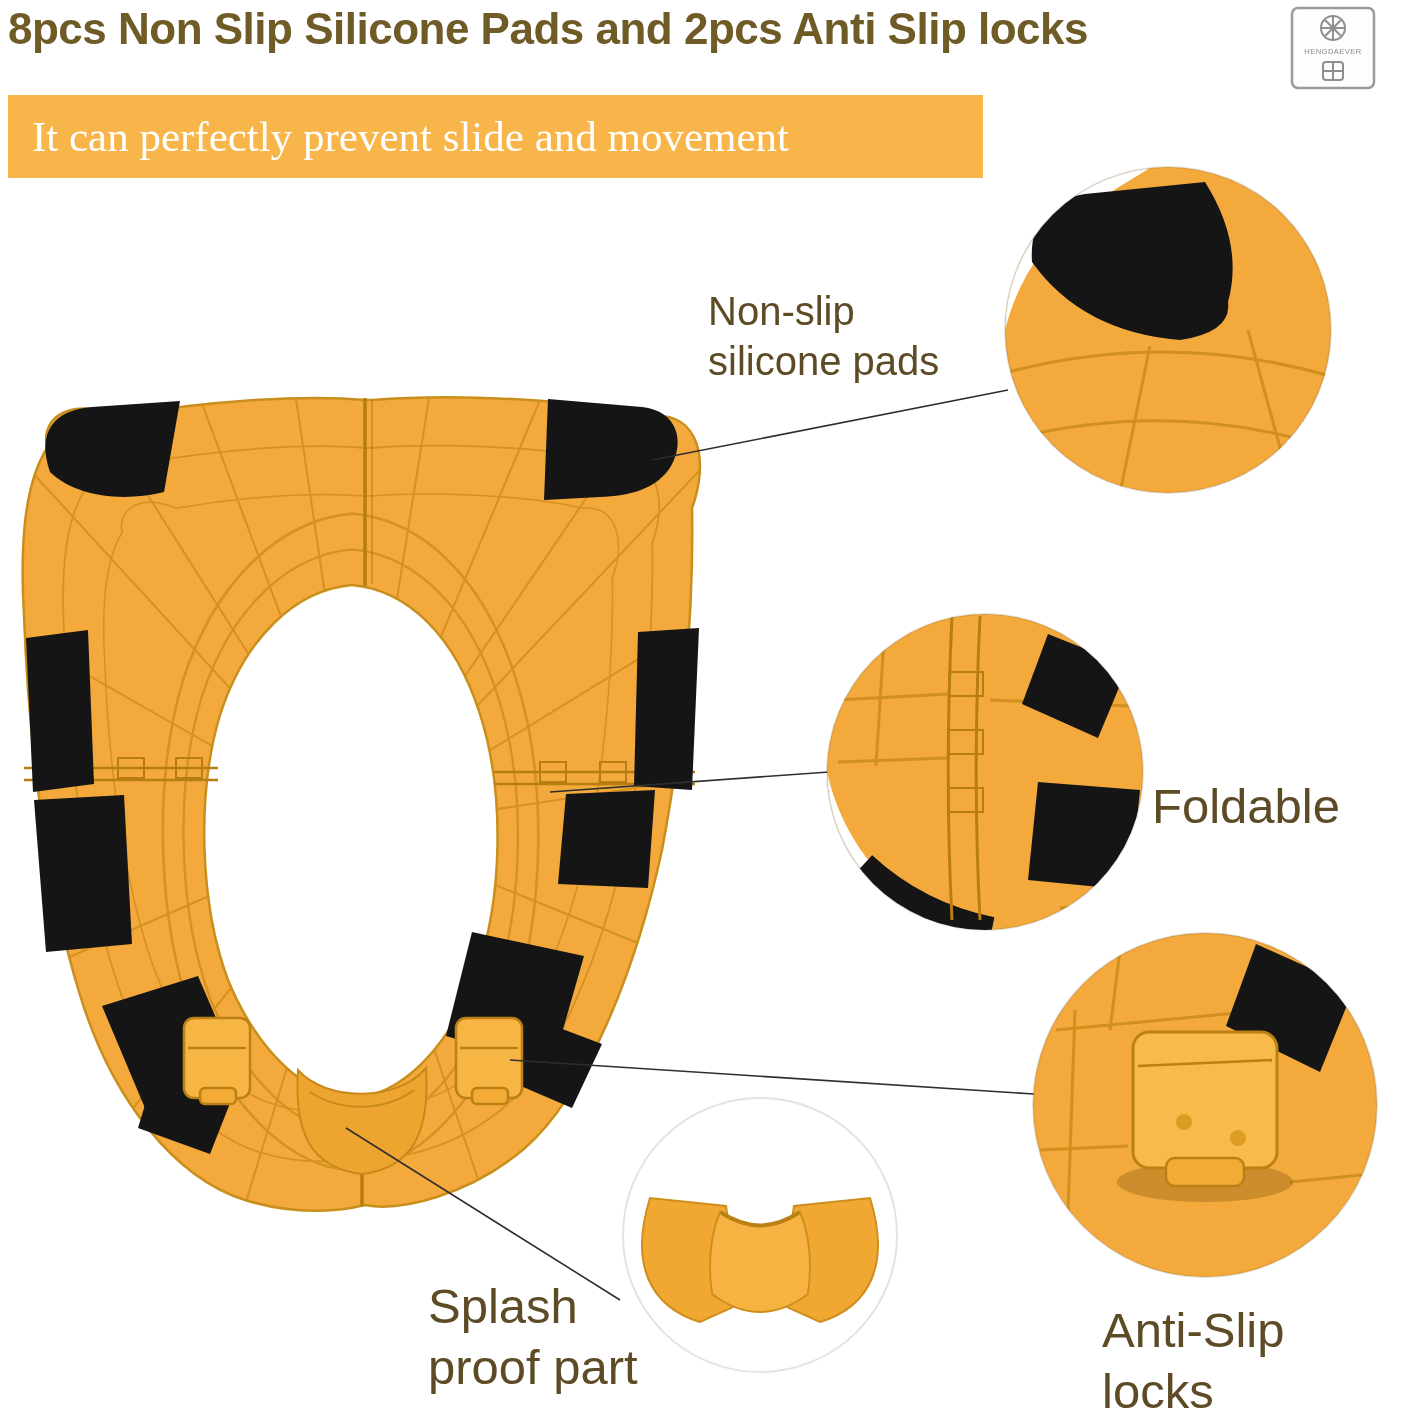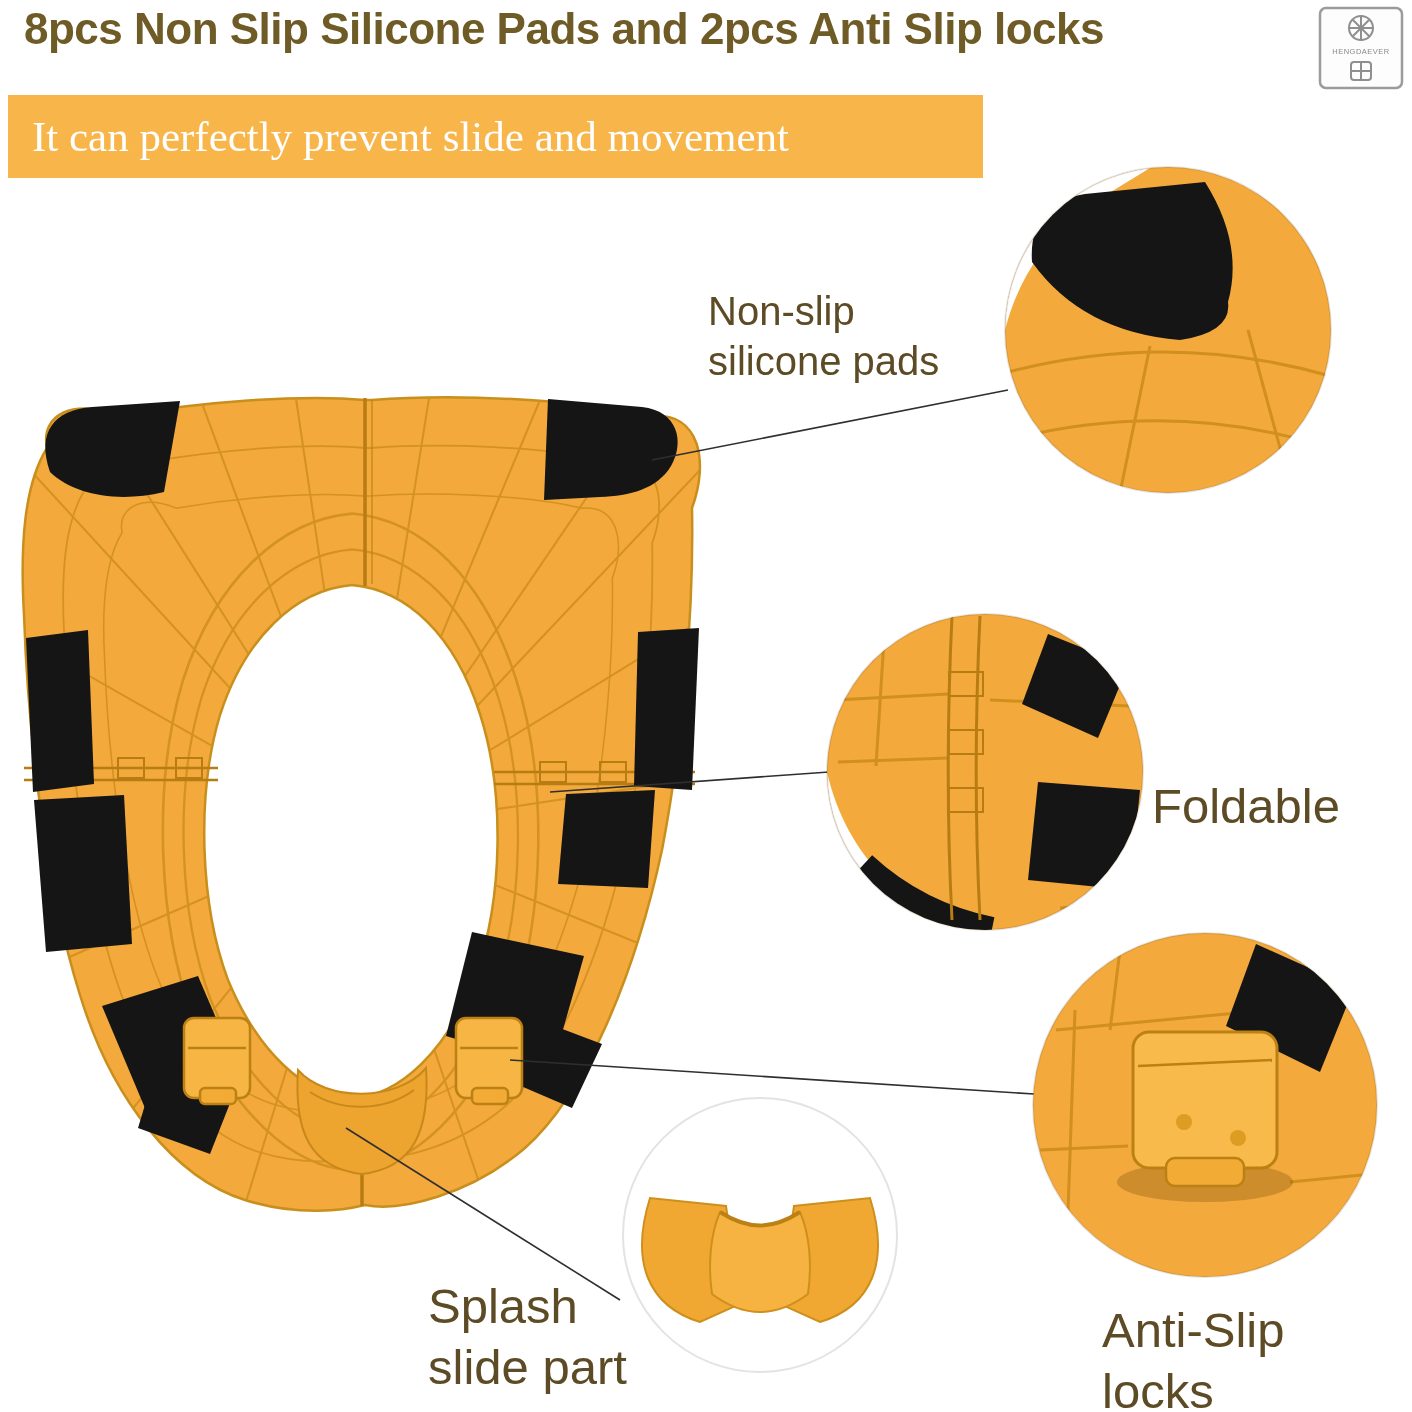--- a/index.html
+++ b/index.html
@@ -4,39 +4,38 @@
 <style>
   html,body{margin:0;padding:0;background:#fff;}
   .canvas{
     position:relative;width:1412px;height:1412px;background:#fff;overflow:hidden;
     font-family:"Liberation Sans",sans-serif;
   }
   .title{
     position:absolute;left:8px;top:4px;width:1280px;
     font-size:44px;font-weight:bold;letter-spacing:-0.5px;
     color:var(--title-text,#6f5b26);
-    margin-left:16px;
   }
   .banner{
     position:absolute;left:8px;top:95px;width:975px;height:83px;
     background:var(--banner-bg,#f8b54a);
     color:var(--banner-text,#ffffff);
     font-size:43px;line-height:83px;padding-left:24px;box-sizing:border-box;
     white-space:nowrap;overflow:hidden;font-family:Liberation Serif, serif;
   }
   .callout-label{
     position:absolute;color:var(--label-text,#5d4b26);
     font-size:49px;line-height:1.25;
   }
   .label-nonslip{left:708px;top:242px;width:285px;font-size:40px;margin-top:44px;}
   .label-foldable{left:1152px;top:776px;}
   .label-antislip{left:1102px;top:1300px;width:300px;}
   .label-splash{left:428px;top:1276px;width:240px;}
   .logo{
-    position:absolute;left:1318px;top:6px;width:86px;height:84px;
+    position:absolute;left:1290px;top:6px;width:86px;height:84px;
   }
   svg.scene{position:absolute;left:0;top:0;}
 </style>
 </head>
 <body>
 
 <div class="canvas">
 
   <div class="title">8pcs Non Slip Silicone Pads and 2pcs Anti Slip locks</div>
 
@@ -229,15 +228,15 @@
         <path d="M720 1212 C748 1230 772 1230 800 1212 C810 1235 812 1266 808 1294 C776 1318 744 1318 712 1294 C708 1266 710 1235 720 1212 Z" fill="#f6b341" stroke="#cf8f1c" stroke-width="2"></path>
         <path d="M720 1212 C748 1230 772 1230 800 1212" fill="none" stroke="#bb8114" stroke-width="4"></path>
       </g>
       <circle cx="760" cy="1235" r="137" fill="none" stroke="#e3e3e3" stroke-width="2"></circle>
     </g>
   </svg>
 
   <div class="callout-label label-nonslip">Non-slip silicone pads</div>
   <div class="callout-label label-foldable">Foldable</div>
   <div class="callout-label label-antislip">Anti-Slip locks</div>
-  <div class="callout-label label-splash">Splash slide part</div>
+  <div class="callout-label label-splash">Splash proof part</div>
 
 </div>
 
 </body></html>

